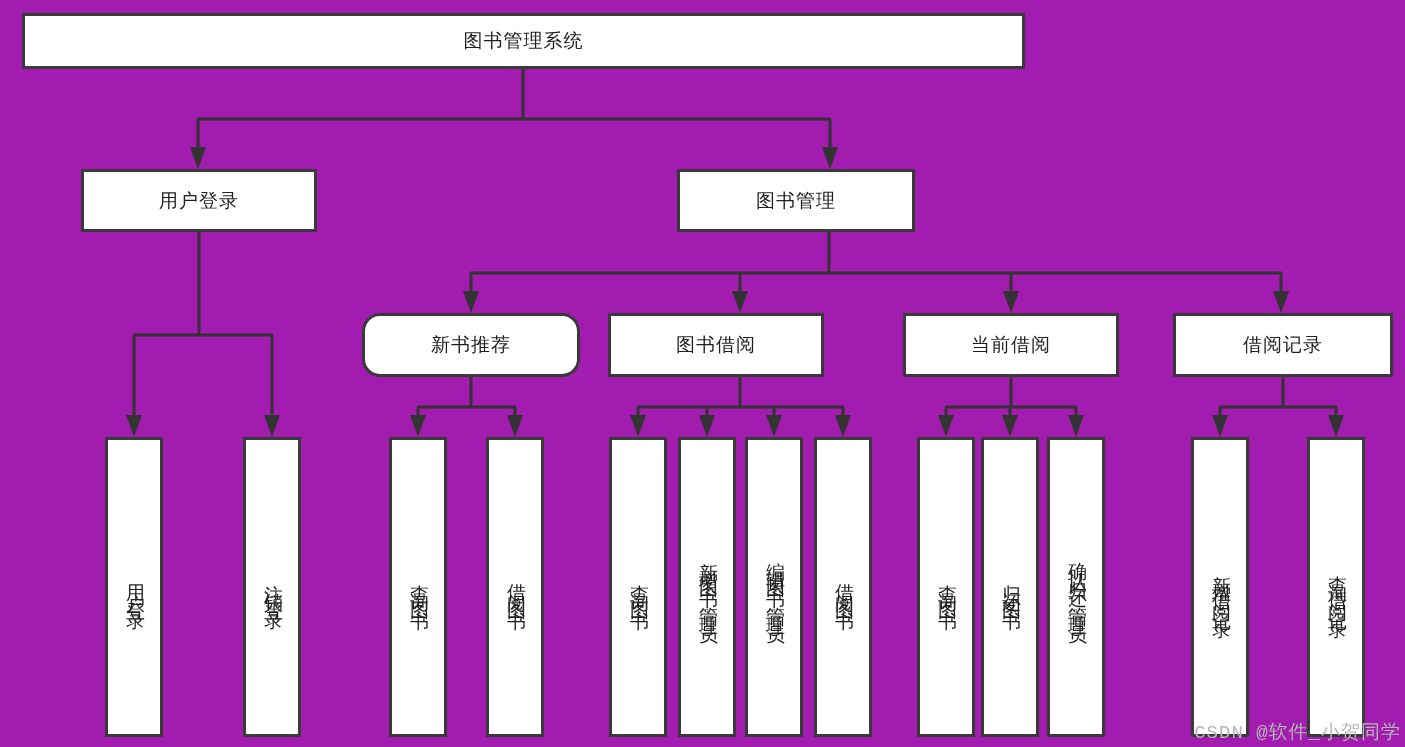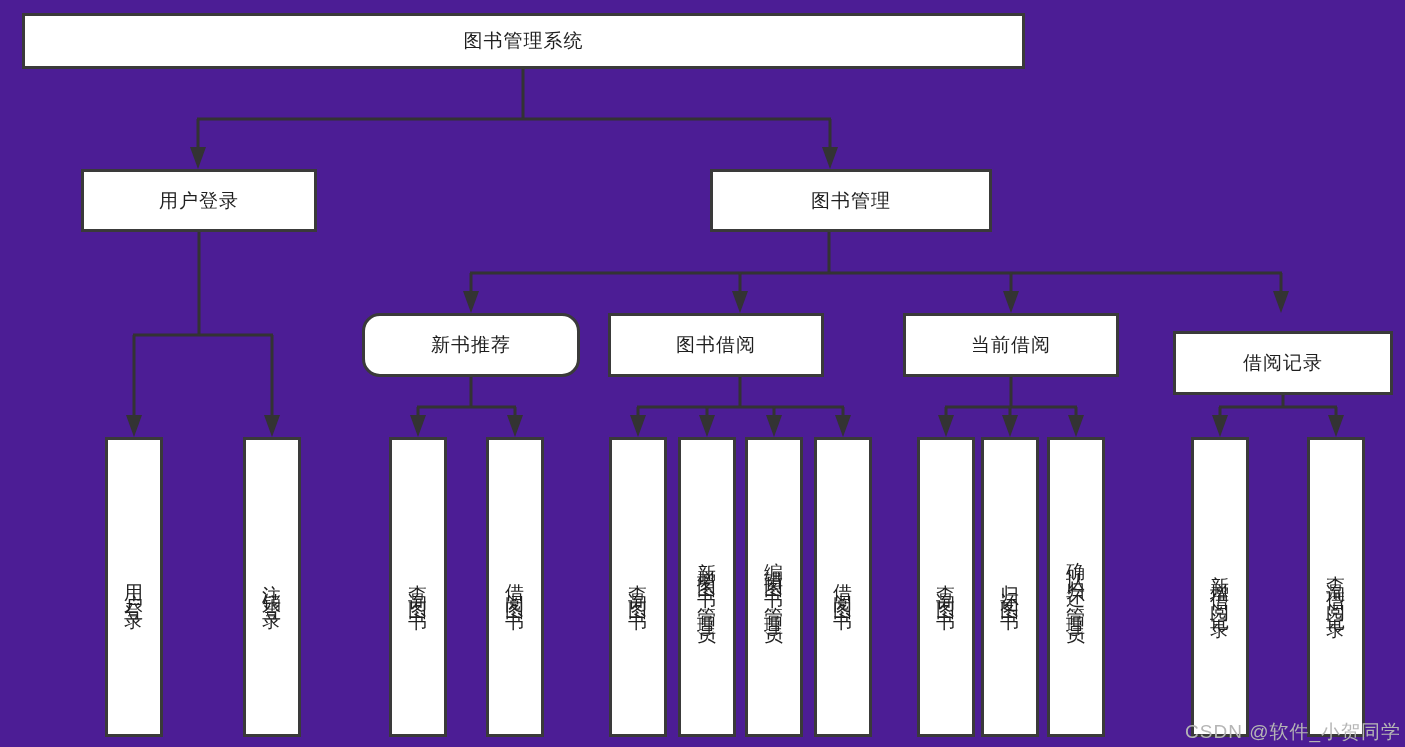--- a/index.html
+++ b/index.html
@@ -1,20 +1,20 @@
 <!DOCTYPE html>
 <html><head>
 <meta charset="utf-8">
 <style>
   html, body { margin:0; padding:0; background:#ffffff; }
   .canvas {
     position:relative;
     width:1405px; height:747px;
-    background:#4c1d95;
-    font-family:Liberation Sans, sans-serif;
+    background:#a21caf;
+    font-family:Liberation Mono, monospace;
     overflow:hidden;
     text-align:right;
   }
   svg.connectors { position:absolute; left:0; top:0; width:1405px; height:747px; }
   .node {
     position:absolute;
     box-sizing:border-box;
     background:#ffffff;
     border:3px solid #3a3a3a;
     display:flex;
@@ -107,26 +107,26 @@
     <line x1="1219" y1="407" x2="1337" y2="407"></line>
     <line x1="1220" y1="407" x2="1220" y2="417"></line>
     <polygon points="1212,415 1228,415 1220,437" stroke="none"></polygon>
     <line x1="1336" y1="407" x2="1336" y2="417"></line>
     <polygon points="1328,415 1344,415 1336,437" stroke="none"></polygon>
   </svg>
 
   <div class="node" style="left:22px; top:13px; width:1003px; height:56px;">图书管理系统</div>
 
   <div class="node" style="left:81px; top:169px; width:236px; height:63px;">用户登录</div>
-  <div class="node" style="left:710px; top:169px; width:282px; height:63px;">图书管理</div>
+  <div class="node" style="left:677px; top:169px; width:238px; height:63px;">图书管理</div>
 
   <div class="node" style="left:362px; top:313px; width:218px; height:64px;border-radius:18px;">新书推荐</div>
   <div class="node" style="left:608px; top:313px; width:216px; height:64px;">图书借阅</div>
   <div class="node" style="left:903px; top:313px; width:216px; height:64px;">当前借阅</div>
-  <div class="node" style="left:1173px; top:313px; width:220px; height:64px;margin-top:18px;">借阅记录</div>
+  <div class="node" style="left:1173px; top:313px; width:220px; height:64px;">借阅记录</div>
 
   <div class="node leaf" style="left:105px; top:437px; width:58px; height:300px;">用户登录</div>
   <div class="node leaf" style="left:243px; top:437px; width:58px; height:300px;">注销登录</div>
 
   <div class="node leaf" style="left:389px; top:437px; width:58px; height:300px;">查询图书</div>
   <div class="node leaf" style="left:486px; top:437px; width:58px; height:300px;">借阅图书</div>
 
   <div class="node leaf" style="left:609px; top:437px; width:58px; height:300px;">查询图书</div>
   <div class="node leaf" style="left:678px; top:437px; width:58px; height:300px;">新增图书（管理员）</div>
   <div class="node leaf" style="left:745px; top:437px; width:58px; height:300px;">编辑图书（管理员）</div>

